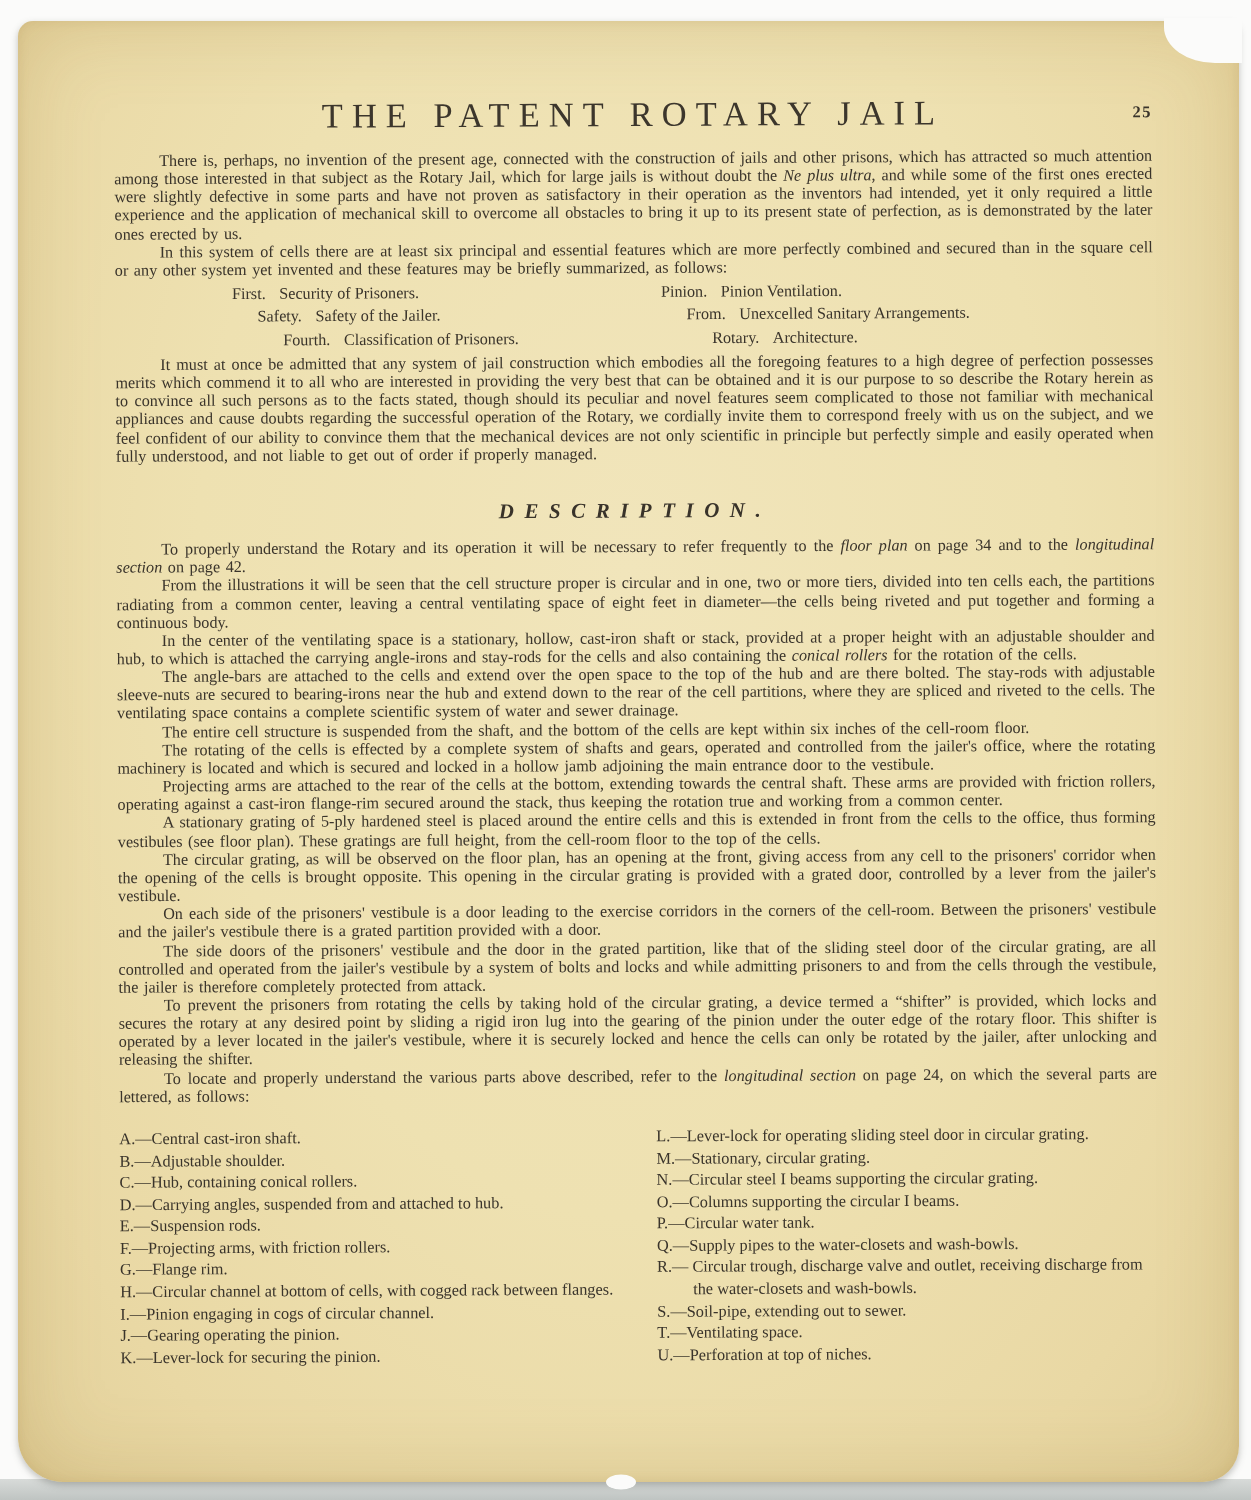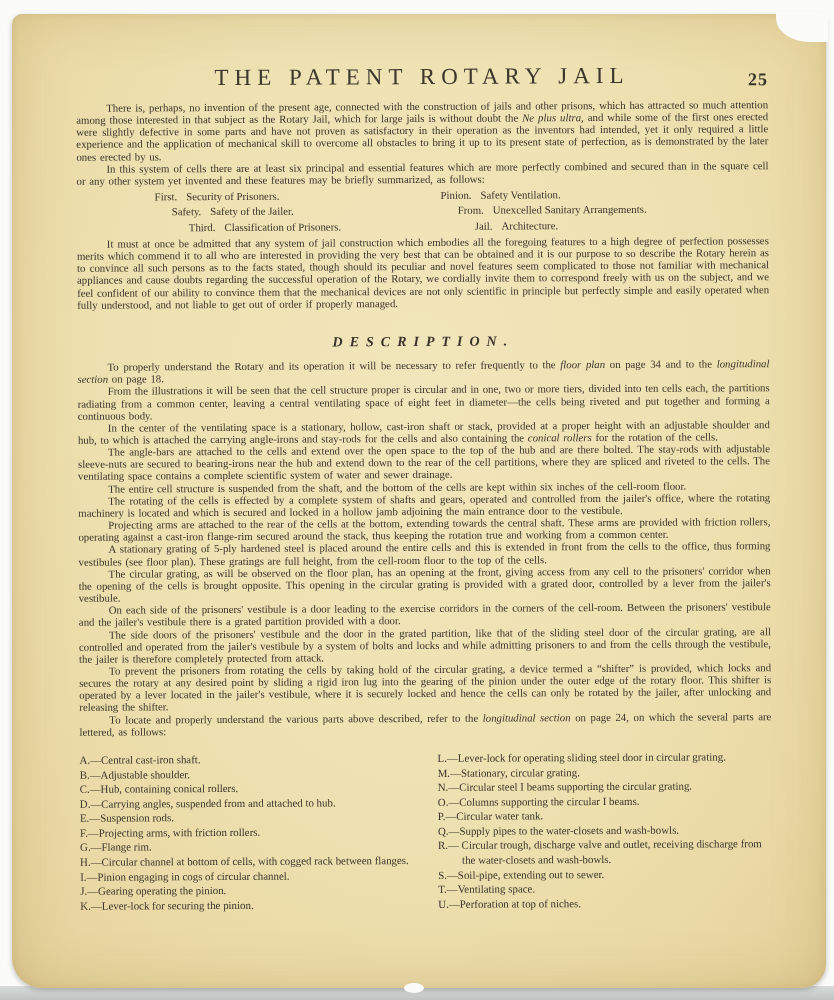--- a/index.html
+++ b/index.html
@@ -34,21 +34,21 @@
     color:#3a342b;
     transform:rotate(-0.3deg);
   }
   .title-row { position:relative; margin:0 0 10px 0; }
   .page-title {
     margin:0; text-align:center; font-weight:normal;
     font-size:23px; letter-spacing:6px; color:#3c362c; white-space:nowrap;
   }
   .page-number {
     position:absolute; right:0; top:7px;
-    font-weight:bold; font-size:18px; letter-spacing:1px;
+    font-weight:bold; font-size:11px; letter-spacing:1px;
   }
   .page-body { font-size:10.8px; line-height:12.15px; }
   .page-body p { margin:0; text-indent:30px; text-align:justify; word-spacing:1px; }
   .features { display:flex; margin:3px 0 2px 0; font-size:10.8px; }
   .features .fcol { width:50%; }
   .feature-item { line-height:15.3px; white-space:nowrap; }
   .feature-ordinal { margin-right:9px;margin-top:46px; }
   .fcol.left .feature-item:nth-child(1){ margin-left:78px; }
   .fcol.left .feature-item:nth-child(2){ margin-left:95px; }
   .fcol.left .feature-item:nth-child(3){ margin-left:112px; }
@@ -89,41 +89,41 @@
 
       <div class="features">
         <div class="fcol left">
           <div class="feature-item">
             <span class="feature-ordinal">First.</span><span>Security of Prisoners.</span>
           </div>
           <div class="feature-item">
             <span class="feature-ordinal">Safety.</span><span>Safety of the Jailer.</span>
           </div>
           <div class="feature-item">
-            <span class="feature-ordinal">Third.</span><span>Classification of Prisoners.</span>
+            <span class="feature-ordinal">Fourth.</span><span>Classification of Prisoners.</span>
           </div>
         </div>
         <div class="fcol right">
           <div class="feature-item">
-            <span class="feature-ordinal">Pinion.</span><span>Safety Ventilation.</span>
+            <span class="feature-ordinal">Pinion.</span><span>Pinion Ventilation.</span>
           </div>
           <div class="feature-item">
             <span class="feature-ordinal">From.</span><span>Unexcelled Sanitary Arrangements.</span>
           </div>
           <div class="feature-item">
-            <span class="feature-ordinal">Jail.</span><span>Architecture.</span>
+            <span class="feature-ordinal">Rotary.</span><span>Architecture.</span>
           </div>
         </div>
       </div>
 
       <p><span>It must at once be admitted that any system of jail construction which embodies all the foregoing features to a high degree of perfection possesses merits which commend it to all who are interested in providing the very best that can be obtained and it is our purpose to so describe the Rotary herein as to convince all such persons as to the facts stated, though should its peculiar and novel features seem complicated to those not familiar with mechanical appliances and cause doubts regarding the successful operation of the Rotary, we cordially invite them to correspond freely with us on the subject, and we feel confident of our ability to convince them that the mechanical devices are not only scientific in principle but perfectly simple and easily operated when fully understood, and not liable to get out of order if properly managed.</span></p>
 
       <div class="desc-heading">DESCRIPTION.</div>
 
-      <p><span>To properly understand the Rotary and its operation it will be necessary to refer frequently to the </span><i>floor plan</i><span> on page 34 and to the </span><i>longitudinal section</i><span> on page 18.</span></p>
+      <p><span>To properly understand the Rotary and its operation it will be necessary to refer frequently to the </span><i>floor plan</i><span> on page 34 and to the </span><i>longitudinal section</i><span> on page 42.</span></p>
       <p><span>From the illustrations it will be seen that the cell structure proper is circular and in one, two or more tiers, divided into ten cells each, the partitions radiating from a common center, leaving a central ventilating space of eight feet in diameter—the cells being riveted and put together and forming a continuous body.</span></p>
       <p><span>In the center of the ventilating space is a stationary, hollow, cast-iron shaft or stack, provided at a proper height with an adjustable shoulder and hub, to which is attached the carrying angle-irons and stay-rods for the cells and also containing the </span><i>conical rollers</i><span> for the rotation of the cells.</span></p>
       <p><span>The angle-bars are attached to the cells and extend over the open space to the top of the hub and are there bolted.  The stay-rods with adjustable sleeve-nuts are secured to bearing-irons near the hub and extend down to the rear of the cell partitions, where they are spliced and riveted to the cells.  The ventilating space contains a complete scientific system of water and sewer drainage.</span></p>
       <p><span>The entire cell structure is suspended from the shaft, and the bottom of the cells are kept within six inches of the cell-room floor.</span></p>
       <p><span>The rotating of the cells is effected by a complete system of shafts and gears, operated and controlled from the jailer's office, where the rotating machinery is located and which is secured and locked in a hollow jamb adjoining the main entrance door to the vestibule.</span></p>
       <p><span>Projecting arms are attached to the rear of the cells at the bottom, extending towards the central shaft.  These arms are provided with friction rollers, operating against a cast-iron flange-rim secured around the stack, thus keeping the rotation true and working from a common center.</span></p>
       <p><span>A stationary grating of 5-ply hardened steel is placed around the entire cells and this is extended in front from the cells to the office, thus forming vestibules (see floor plan).  These gratings are full height, from the cell-room floor to the top of the cells.</span></p>
       <p><span>The circular grating, as will be observed on the floor plan, has an opening at the front, giving access from any cell to the prisoners' corridor when the opening of the cells is brought opposite.  This opening in the circular grating is provided with a grated door, controlled by a lever from the jailer's vestibule.</span></p>
       <p><span>On each side of the prisoners' vestibule is a door leading to the exercise corridors in the corners of the cell-room.  Between the prisoners' vestibule and the jailer's vestibule there is a grated partition provided with a door.</span></p>
       <p><span>The side doors of the prisoners' vestibule and the door in the grated partition, like that of the sliding steel door of the circular grating, are all controlled and operated from the jailer's vestibule by a system of bolts and locks and while admitting prisoners to and from the cells through the vestibule, the jailer is therefore completely protected from attack.</span></p>

